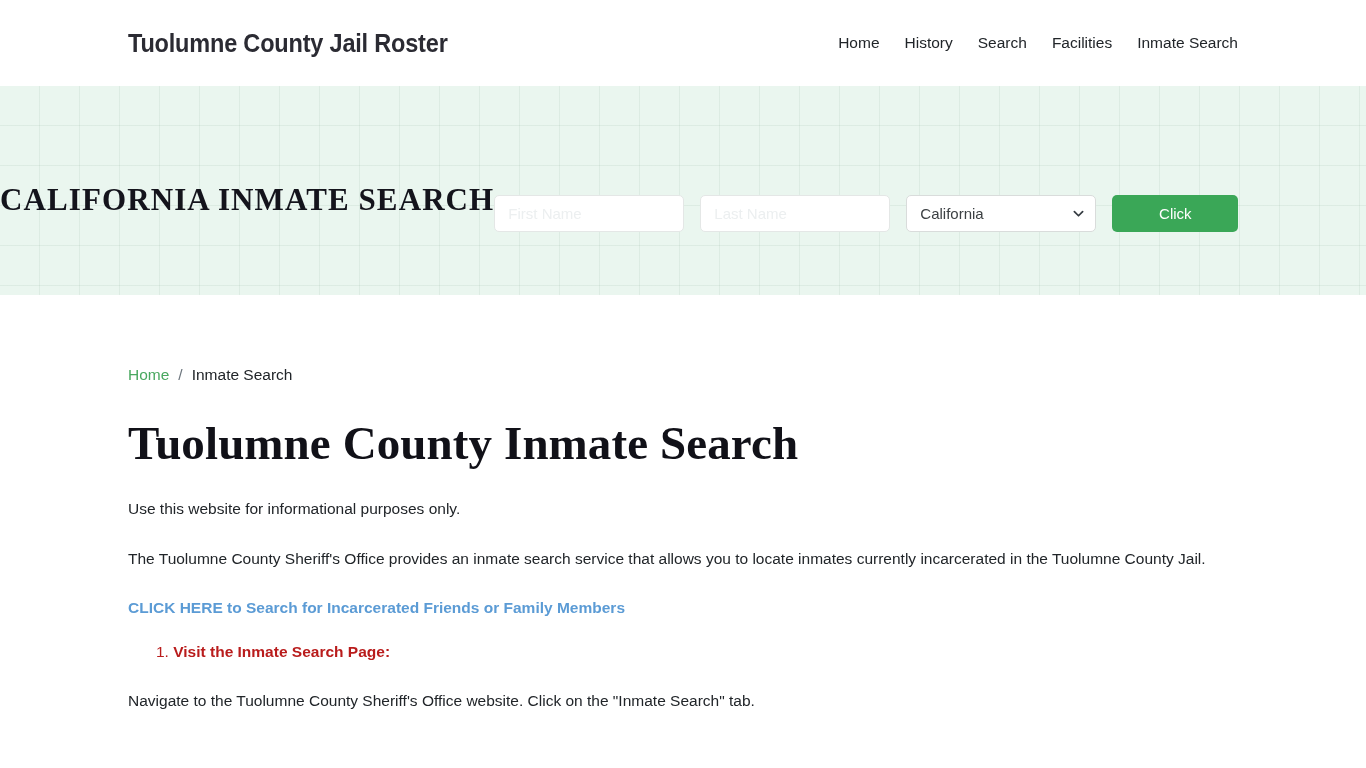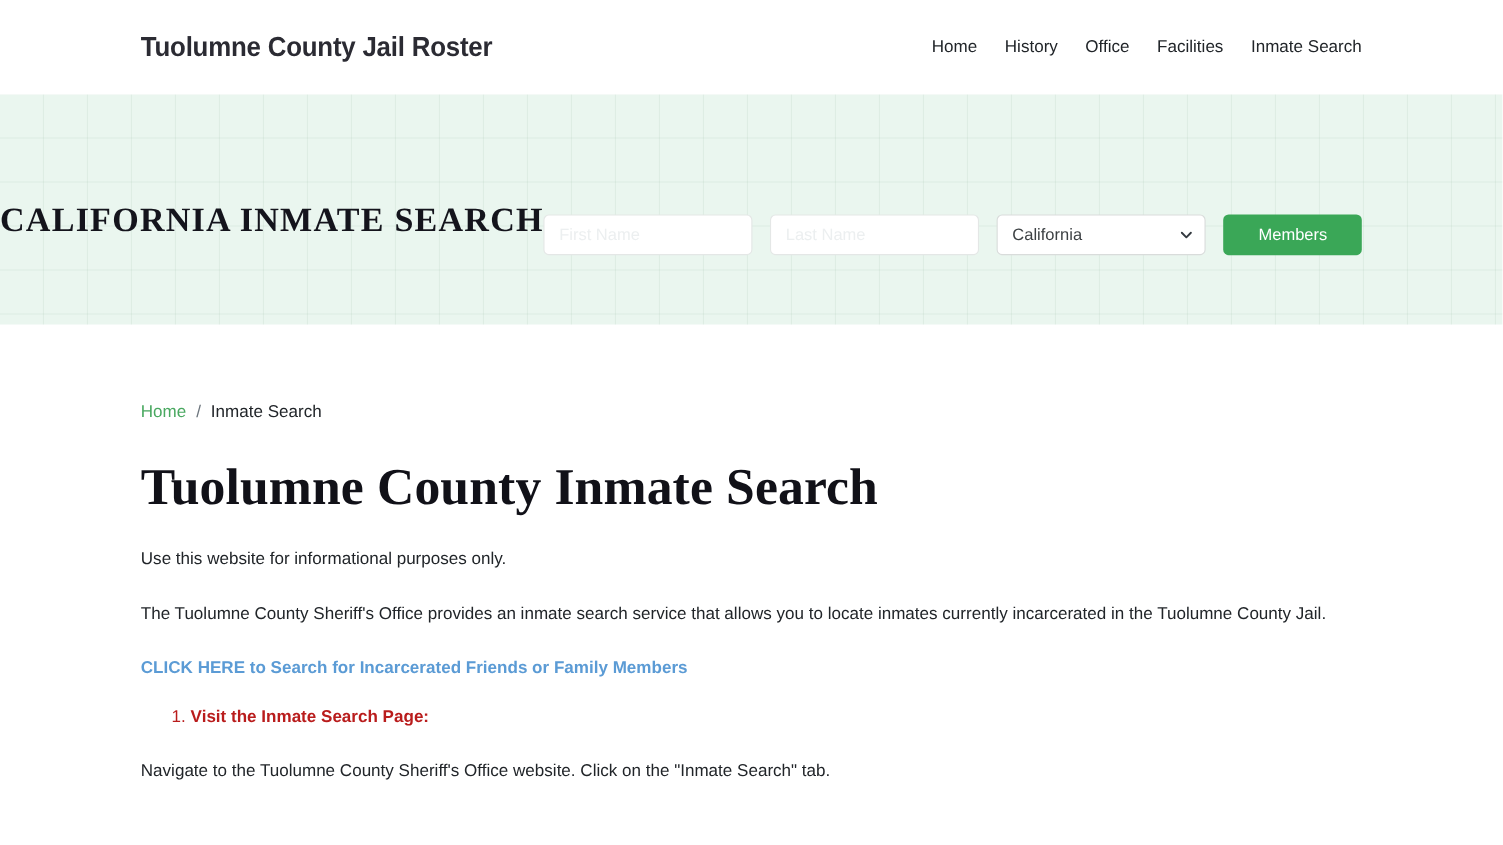--- a/index.html
+++ b/index.html
@@ -182,42 +182,42 @@
   .step-text { font-weight: bold; }
 </style>
 </head>
 <body>
 
 <header class="site-header">
   <a class="brand" href="#">Tuolumne County Jail Roster</a>
   <nav class="main-nav">
     <a class="nav-link" href="#">Home</a>
     <a class="nav-link" href="#">History</a>
-    <a class="nav-link" href="#">Office</a>
+    <a class="nav-link" href="#">Search</a>
     <a class="nav-link" href="#">Facilities</a>
     <a class="nav-link" href="#">Inmate Search</a>
   </nav>
 </header>
 
 <section class="hero">
   <h1 class="hero-title">CALIFORNIA INMATE SEARCH</h1>
   <form class="search-form">
     <input class="field" type="text" placeholder="First Name" style="">
     <input class="field" type="text" placeholder="Last Name" style="">
     <span class="select-wrap">
       <select class="state-select">
         <option>California</option>
       </select>
       <span class="chevron">
         <svg viewBox="0 0 12 12" width="11" height="11" aria-hidden="true">
           <path d="M1.5 4 L6 8.5 L10.5 4" fill="none" stroke="#343a40" stroke-width="1.9" stroke-linecap="round" stroke-linejoin="round"></path>
         </svg>
       </span>
     </span>
-    <button class="search-btn" type="button">Members</button>
+    <button class="search-btn" type="button">Click</button>
   </form>
 </section>
 
 <main class="content">
   <div class="breadcrumb">
     <a class="crumb-link" href="#">Home</a>
     <span class="crumb-sep">/</span>
     <span class="crumb-current">Inmate Search</span>
   </div>
 

